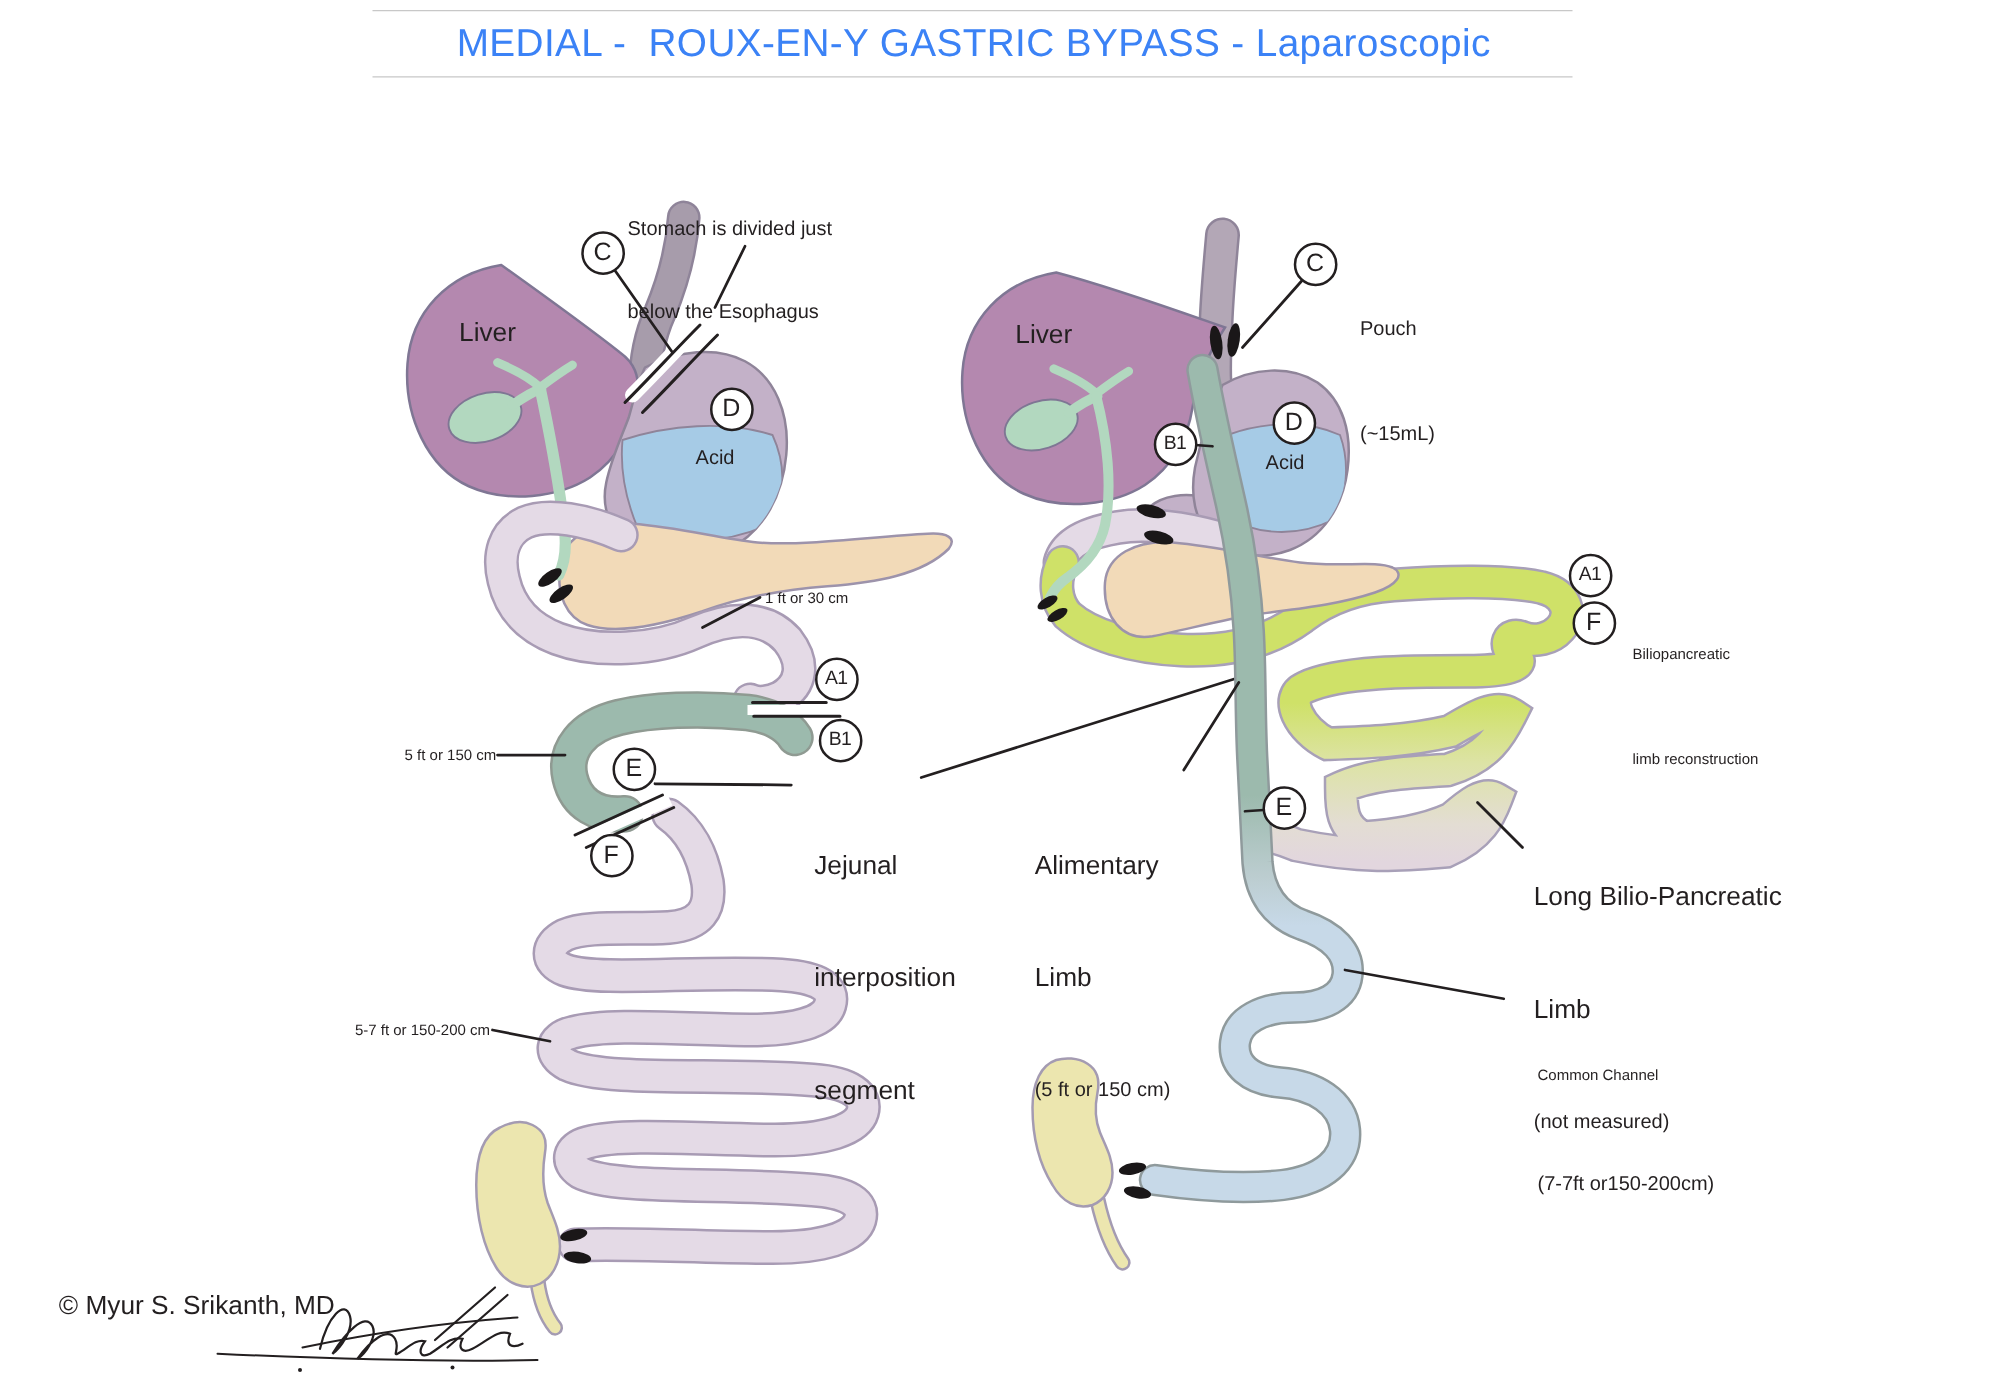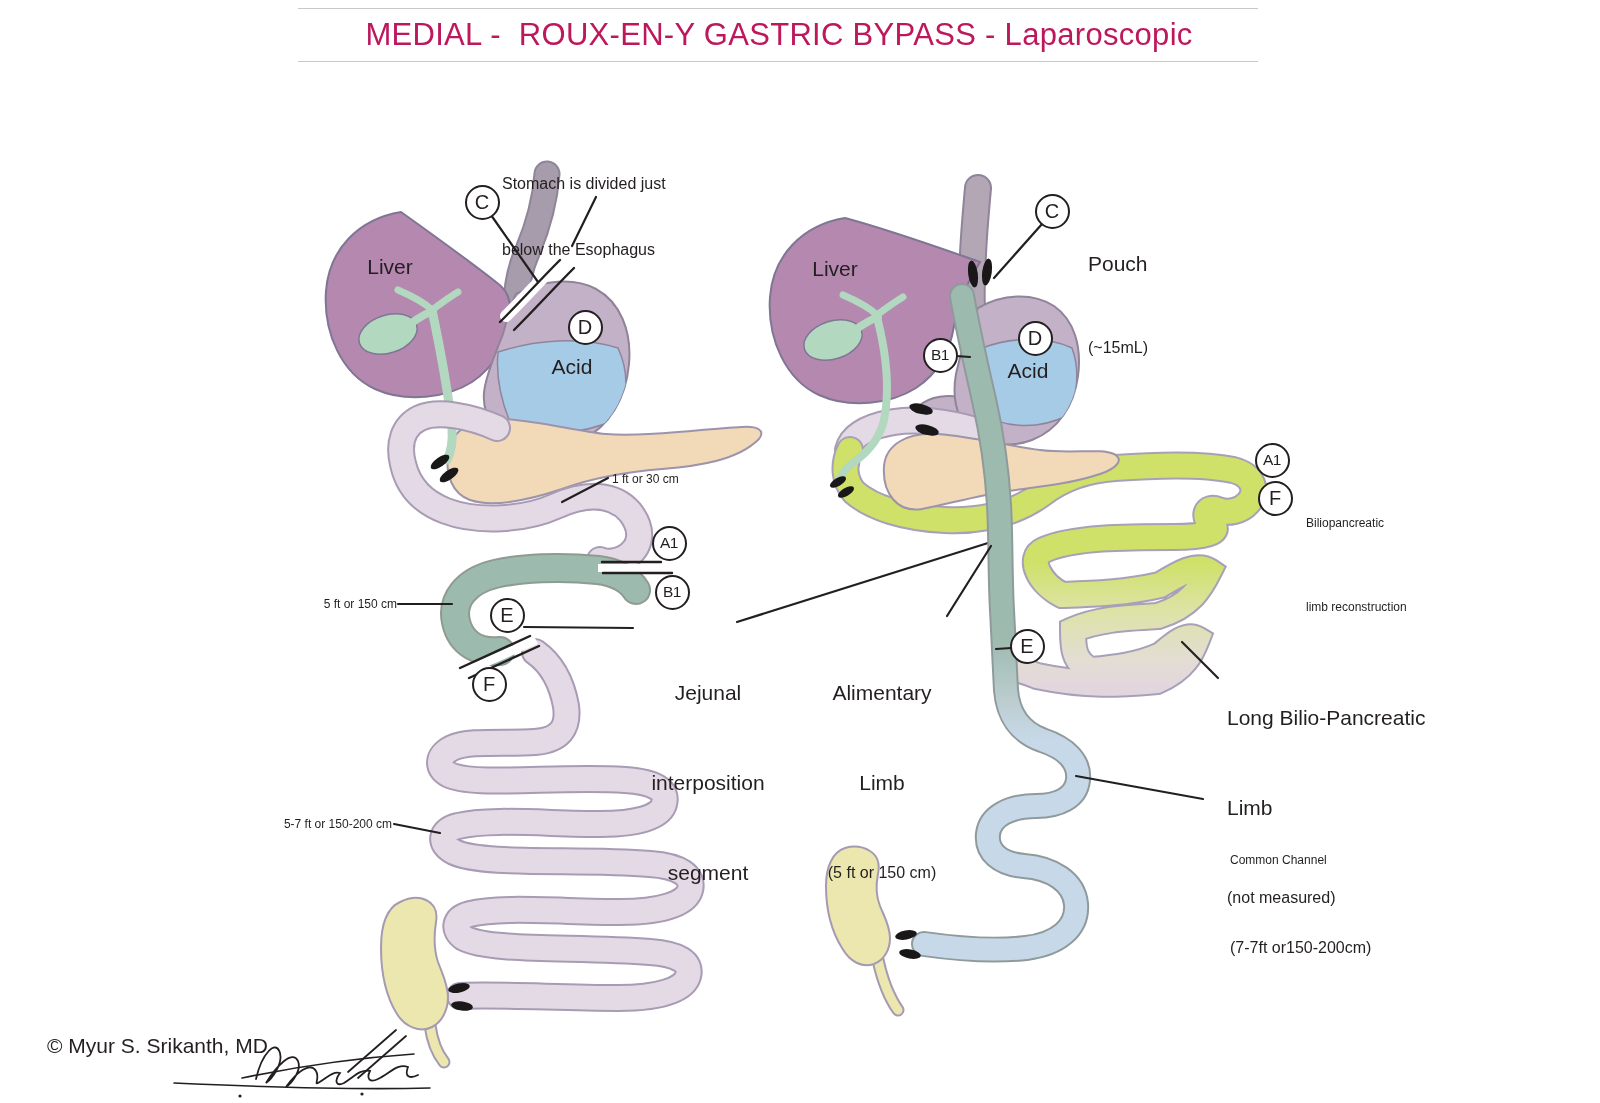--- a/index.html
+++ b/index.html
@@ -2,28 +2,28 @@
 <html><head>
 <meta charset="utf-8">
 <style>
   html,body{margin:0;padding:0;background:#fff;}
   .stage{position:relative;width:1600px;height:1103px;background:#ffffff;overflow:hidden;
          font-family:"Liberation Sans",sans-serif;color:#231f20;}
   .stage svg{position:absolute;left:0;top:0;}
   .rule{position:absolute;height:1px;background:#c8c8c8;}
   .title{position:absolute;left:300px;top:10px;width:958px;height:50px;display:flex;
          align-items:center;justify-content:center;font-size:31px;white-space:pre;
-         letter-spacing:.3px;color:#be185d;}
+         letter-spacing:.3px;color:#3b82f6;}
   .lbl{position:absolute;white-space:pre;line-height:1.38;}
   .ctr{transform:translate(-50%,-50%);}
   .vmid{transform:translateY(-50%);}
-  .cx{transform:translateX(-50%);text-align:center;}
+  .cx{transform:translateX(-50%);}
   .rt{text-align:right;}
   .f19{font-size:16px;} .f20{font-size:12px;} .f21{font-size:21px;}
-  .f22{font-size:21px;}
+  .f22{font-size:16px;}
   .small{font-size:16px;}
   .mk{position:absolute;width:35px;height:35px;margin:-17.5px 0 0 -17.5px;
       box-sizing:border-box;border:2.6px solid #231f20;border-radius:50%;background:#fff;
       display:flex;align-items:center;justify-content:center;font-size:20px;color:#231f20;z-index:5;}
   .mk.sm{font-size:15.5px;letter-spacing:-.5px;}
 </style>
 </head>
 <body>
 
 <div class="stage">

